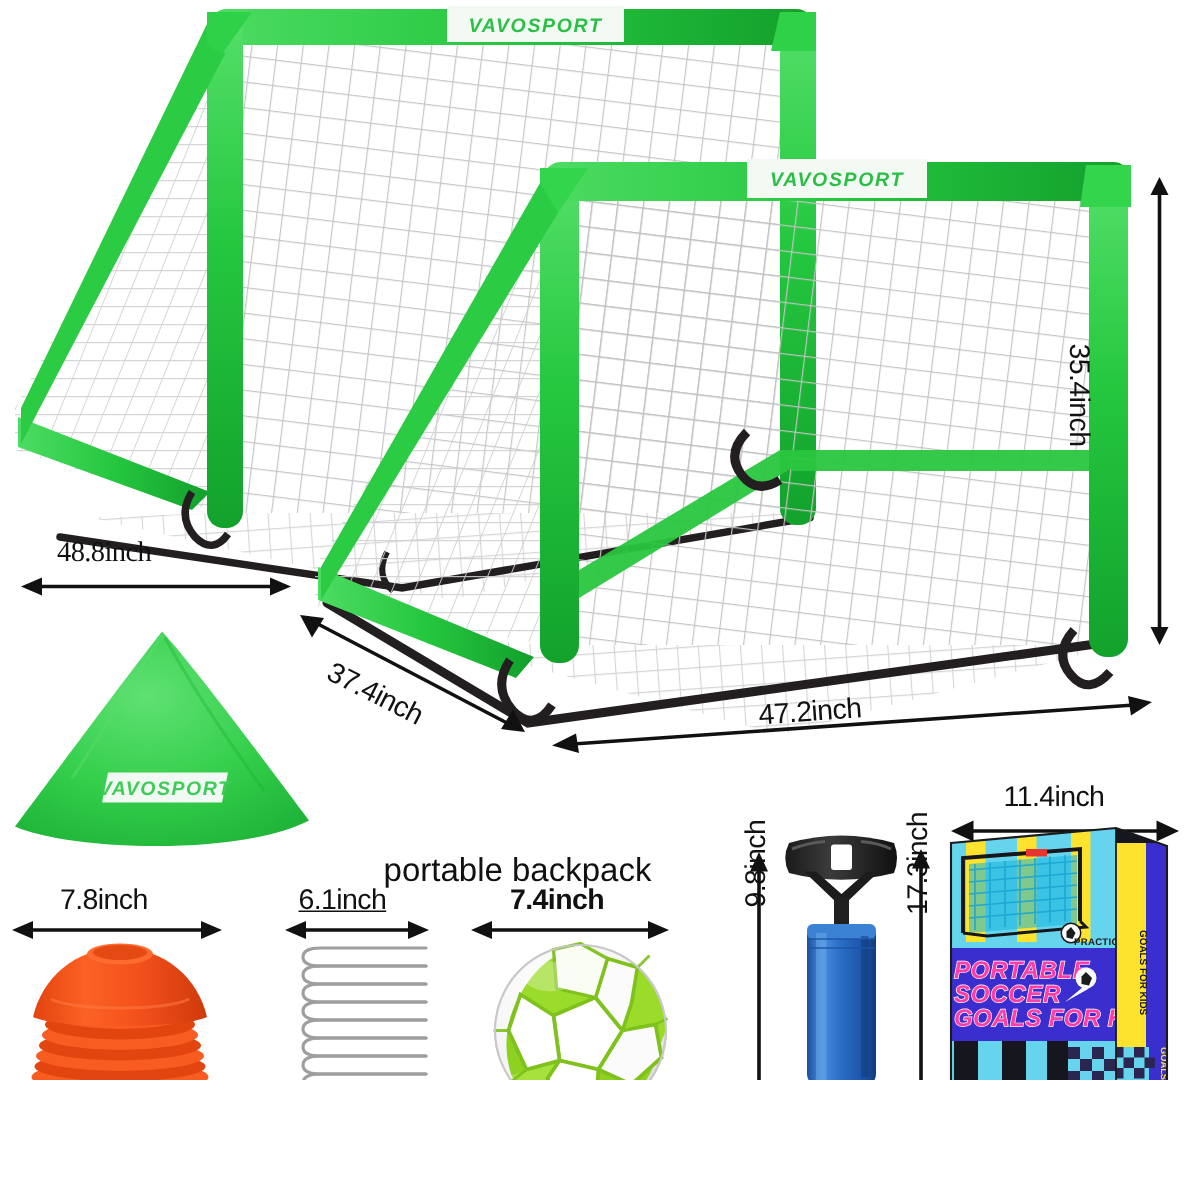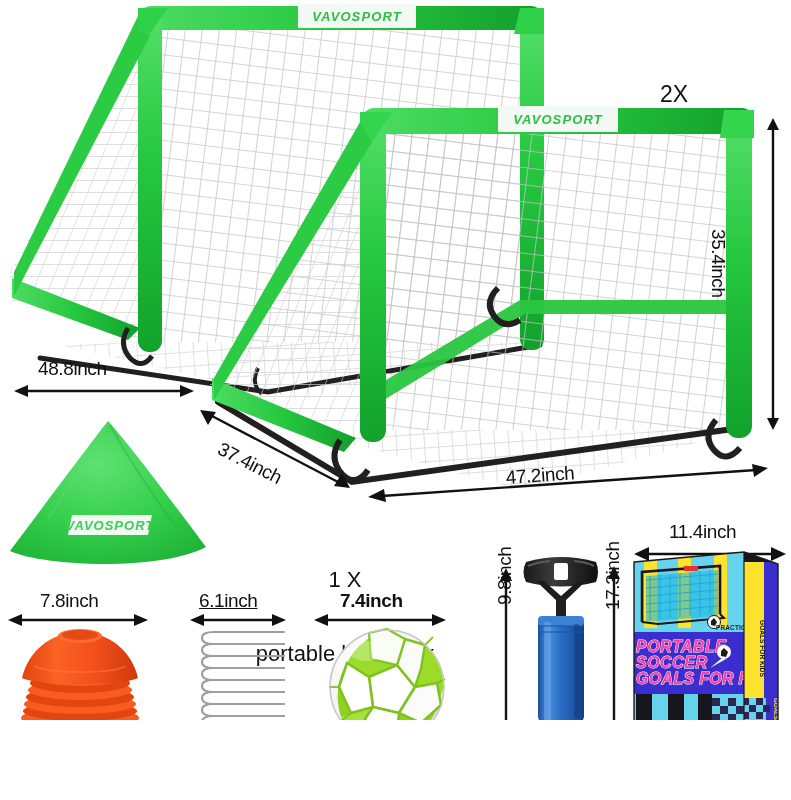--- a/index.html
+++ b/index.html
@@ -103,36 +103,35 @@
         <text x="558" y="124" text-anchor="middle" font-family="Liberation Sans, sans-serif" font-size="13" font-style="italic" font-weight="700" letter-spacing="1.1" fill="#2bbf45">VAVOSPORT</text>
       </g>
 
       <path d="M340,440 q-12,18 2,34 q14,14 26,-4" fill="none" stroke="#231f20" stroke-width="6"></path>
       <path d="M716,420 q-14,16 -2,30 q12,14 26,-2" fill="none" stroke="#231f20" stroke-width="6"></path>
       <path d="M498,288 q-14,14 -4,28 q10,14 26,4" fill="none" stroke="#231f20" stroke-width="6"></path>
     </g>
   </svg>
 
   <div class="abs lbl title2x" style="left:560px;top:28px;width:228px;">
-    <div>2X</div>
   </div>
 
   <svg class="abs" style="left:760px;top:118px;" width="26" height="312" viewBox="0 0 26 312">
     <line x1="13" y1="8" x2="13" y2="304" stroke="#111" stroke-width="2.4"></line>
     <path d="M13,0 L7,12 L19,12 Z" fill="#111"></path>
     <path d="M13,312 L7,300 L19,300 Z" fill="#111"></path>
   </svg>
   <div class="abs lbl dim" style="left:729px;top:229px;transform:rotate(90deg);transform-origin:left top;">35.4inch</div>
 
   <svg class="abs" style="left:14px;top:382px;" width="180" height="18" viewBox="0 0 180 18">
     <line x1="10" y1="9" x2="170" y2="9" stroke="#111" stroke-width="2.4"></line>
     <path d="M0,9 L14,3 L14,15 Z" fill="#111"></path>
     <path d="M180,9 L166,3 L166,15 Z" fill="#111"></path>
   </svg>
-  <div class="abs lbl dim" style="left:38px;top:358px;">48.8inch</div>
+  <div class="abs lbl dim" style="left:38px;top:358px;font-family:Liberation Serif, serif;">48.8inch</div>
 
   <svg class="abs" style="left:200px;top:408px;" width="150" height="82" viewBox="0 0 150 82">
     <line x1="12" y1="8" x2="138" y2="74" stroke="#111" stroke-width="2.4"></line>
     <path d="M0,2 L16,4 L8,17 Z" fill="#111"></path>
     <path d="M150,80 L134,78 L142,65 Z" fill="#111"></path>
   </svg>
   <div class="abs lbl dim" style="left:224px;top:438px;transform:rotate(27deg);transform-origin:left top;">37.4inch</div>
 
   <svg class="abs" style="left:368px;top:462px;" width="400" height="42" viewBox="0 0 400 42">
     <line x1="14" y1="34" x2="388" y2="8" stroke="#111" stroke-width="2.4"></line>
@@ -151,21 +150,20 @@
     </defs>
     <path d="M108,6 C86,34 40,96 10,136 C46,152 160,156 206,132 C176,92 130,30 108,6 Z" fill="url(#bagG)"></path>
     <path d="M108,8 C95,30 70,70 48,104" fill="none" stroke="#5ada6c" stroke-width="2" opacity="0.5"></path>
     <path d="M110,10 C124,36 150,76 176,112" fill="none" stroke="#17ae2f" stroke-width="2" opacity="0.35"></path>
     <g>
       <polygon points="72,100 152,100 148,120 68,120" fill="#f1faf2"></polygon>
       <text x="110" y="115" text-anchor="middle" font-family="Liberation Sans, sans-serif" font-size="13" font-style="italic" font-weight="700" letter-spacing="1" fill="#3fcb57">VAVOSPORT</text>
     </g>
   </svg>
   <div class="abs lbl cap" style="left:225px;top:519px;width:240px;">
-    <div>1 X</div>
     <div>portable backpack</div>
   </div>
 
   <svg class="abs" style="left:8px;top:612px;" width="140" height="16" viewBox="0 0 140 16">
     <line x1="10" y1="8" x2="130" y2="8" stroke="#111" stroke-width="2.4"></line>
     <path d="M0,8 L14,2 L14,14 Z" fill="#111"></path>
     <path d="M140,8 L126,2 L126,14 Z" fill="#111"></path>
   </svg>
   <div class="abs lbl dim" style="left:40px;top:590px;">7.8inch</div>
 

